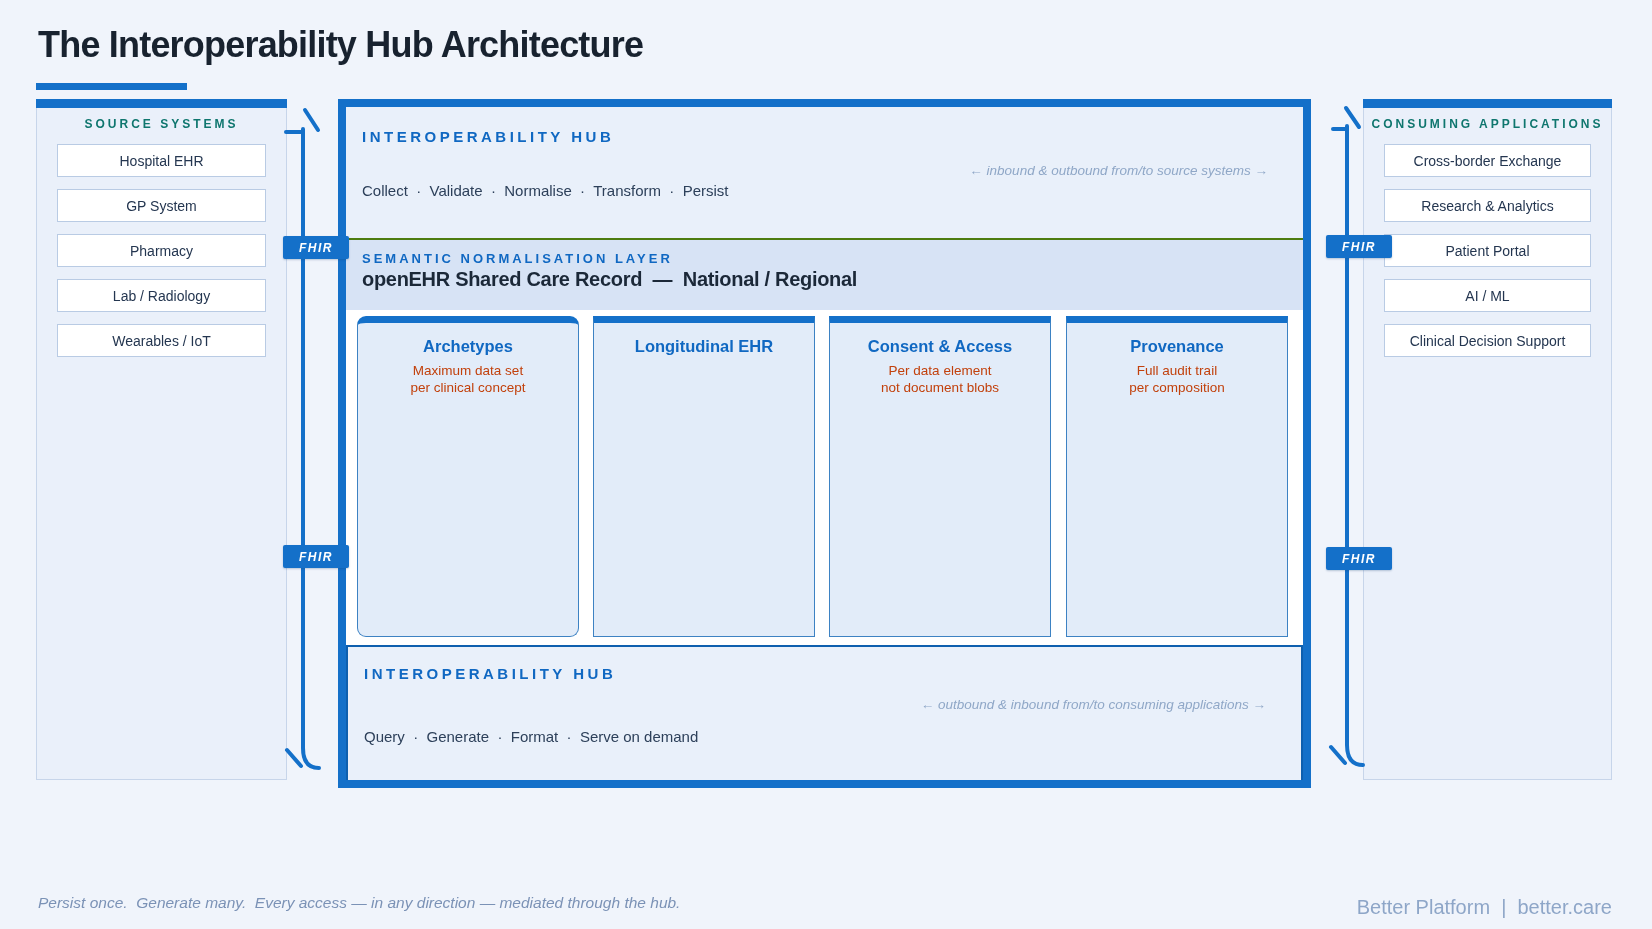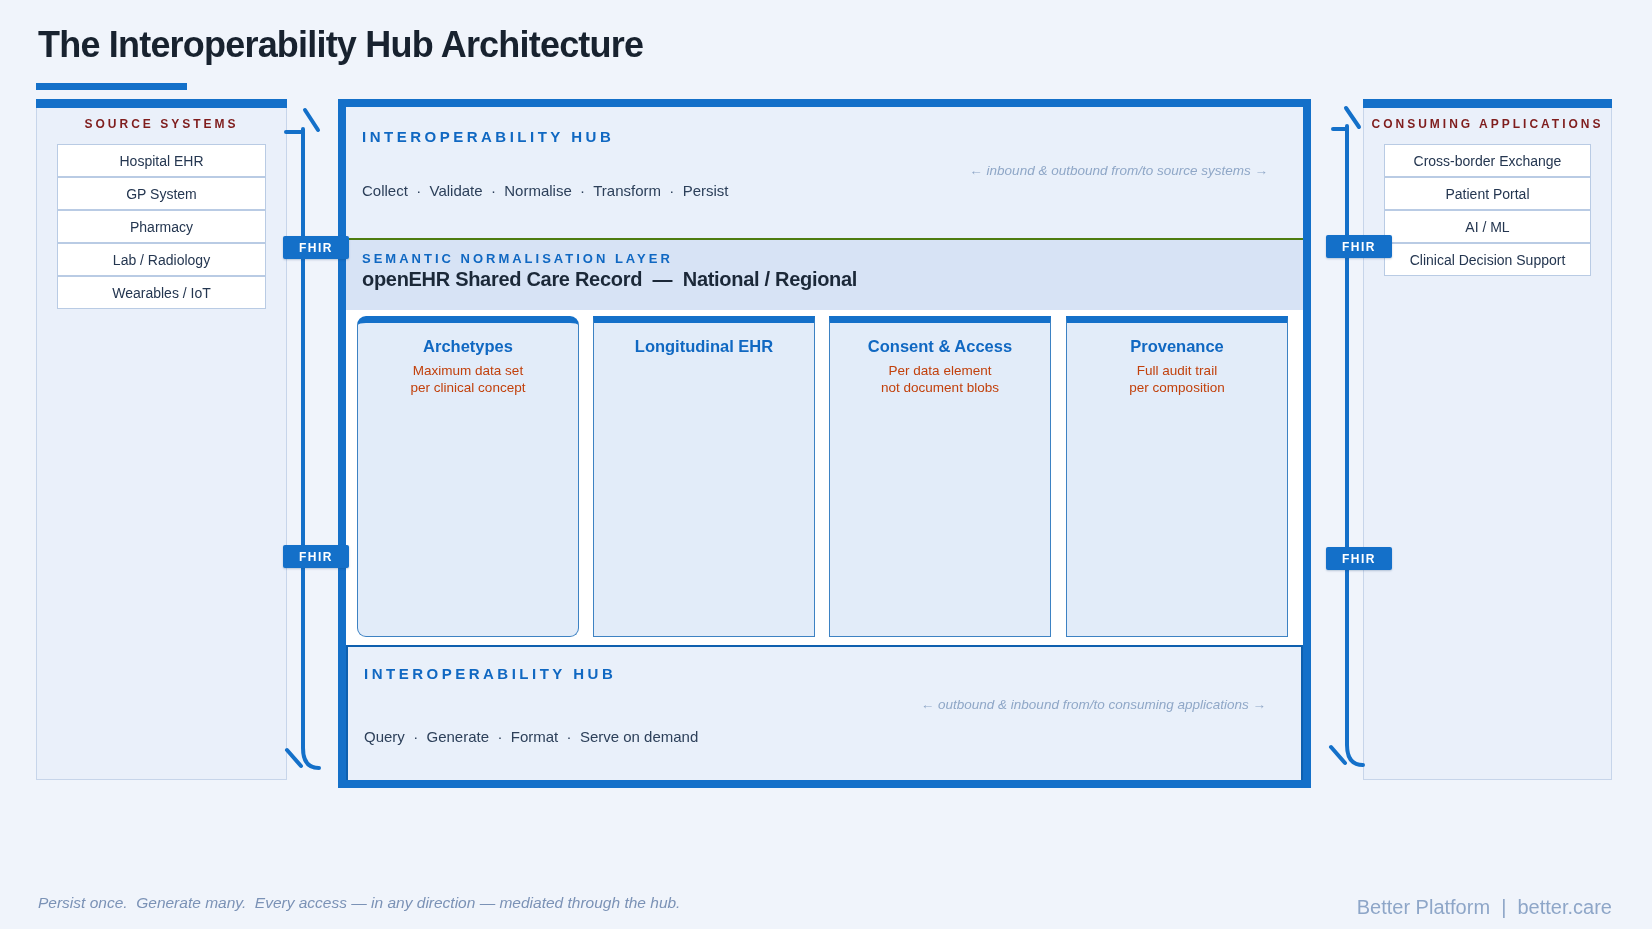--- a/index.html
+++ b/index.html
@@ -20,23 +20,23 @@
   .accent-bar{left:36px;top:83px;width:151px;height:7px;background:#1470c9;}
 
   
   .side-panel{
     top:99px;height:681px;width:251px;
     background:#eaf0fa;border:1px solid #c7d5ea;box-sizing:border-box;
   }
   .side-panel .topbar{height:9px;background:#1470c9;margin:-1px -1px 0 -1px;}
   .panel-header{
     margin-top:9px;text-align:center;
-    font-size:12px;font-weight:bold;letter-spacing:3px;color:#7f1d1d;
-  }
-  .panel-items{display:flex;flex-direction:column;margin:13px 20px 0 20px;}
+    font-size:12px;font-weight:bold;letter-spacing:3px;color:#0f766e;
+  }
+  .panel-items{display:flex;flex-direction:column;gap:12px;margin:13px 20px 0 20px;}
   .sys-item{
     height:33px;box-sizing:border-box;background:#ffffff;border:1px solid #b9cbe4;
     display:flex;align-items:center;justify-content:center;
     font-size:14px;color:#243650;
   }
 
   
   .center-panel{
     left:338px;top:99px;width:973px;height:689px;box-sizing:border-box;
     border:8px solid #1470c9;background:#ffffff;
@@ -87,20 +87,21 @@
   .hub-bottom .hub-label{top:18px;}
   .hub-bottom .flow-note{top:50px;}
   .hub-bottom .pipeline{top:81px;}
 
   
   .fhir-badge{
     width:66px;height:23px;background:#1470c9;border-radius:2px;
     color:#ffffff;font-size:12px;font-weight:bold;letter-spacing:1.5px;
     display:flex;align-items:center;justify-content:center;
     box-shadow:0 1px 2px rgba(16,60,110,.25);
+    font-style:italic;
   }
 
   
   .footer-note{
     left:38px;top:894px;
     font-size:15.5px;font-style:italic;color:#7b92b6;white-space:pre;
   }
   .footer-brand{
     right:40px;top:896px;
     font-size:20px;color:#8ea6c8;white-space:pre;
@@ -174,20 +175,21 @@
       <div class="pipeline">Query  ·  Generate  ·  Format  ·  Serve on demand</div>
     </div>
 
   </div>
 
   <div class="abs side-panel" style="left:1363px;width:249px;">
     <div class="topbar"></div>
     <div class="panel-header">CONSUMING APPLICATIONS</div>
     <div class="panel-items">
       <div class="sys-item">Cross-border Exchange</div>
+      <div class="sys-item">Research &amp; Analytics</div>
       <div class="sys-item">Patient Portal</div>
       <div class="sys-item">AI / ML</div>
       <div class="sys-item">Clinical Decision Support</div>
     </div>
   </div>
 
   <svg class="connector-layer" width="1652" height="929" viewBox="0 0 1652 929">
     <g stroke="#1470c9" stroke-width="4" fill="none" stroke-linecap="round">
 
       <path d="M286 132 H303"></path>

